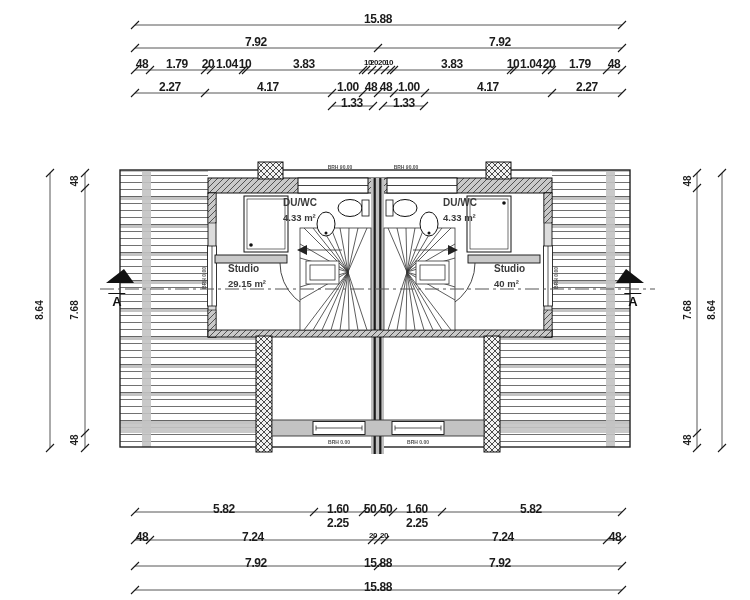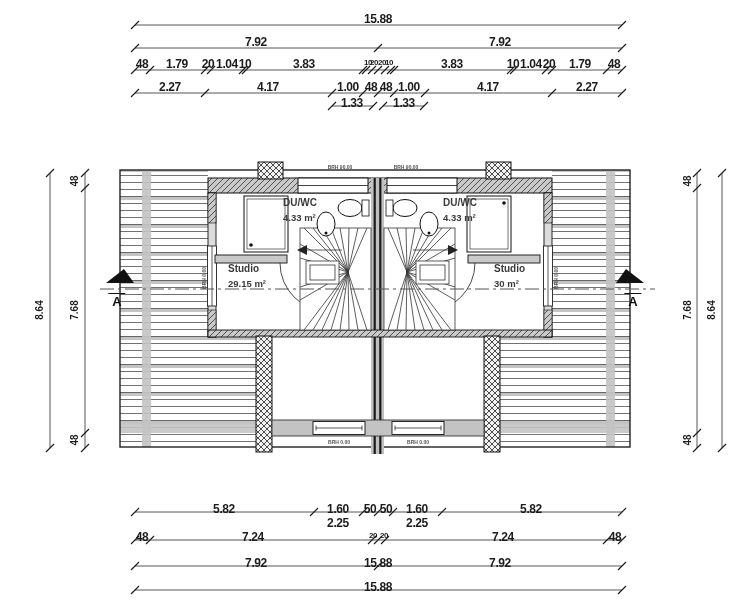--- a/index.html
+++ b/index.html
@@ -219,21 +219,21 @@
   <div class="room" style="left:443px;top:196px">
     <div>DU/WC</div>
     <div class="area">4.33 m²</div>
   </div>
   <div class="room" style="left:228px;top:262px">
     <div>Studio</div>
     <div class="area">29.15 m²</div>
   </div>
   <div class="room" style="left:494px;top:262px">
     <div>Studio</div>
-    <div class="area">30 m²</div>
+    <div class="area">40 m²</div>
   </div>
 
   <span class="brh" style="left:340px;top:165px">BRH 90.00</span>
   <span class="brh" style="left:406px;top:165px">BRH 90.00</span>
   <span class="brh" style="left:339px;top:440px">BRH 0.00</span>
   <span class="brh" style="left:418px;top:440px">BRH 0.00</span>
   <span class="brhv" style="left:204px;top:278px">BRH 0.00</span>
   <span class="brhv" style="left:556px;top:278px">BRH 0.00</span>
 
   <span class="seca" style="left:117px;top:293px">A</span>

